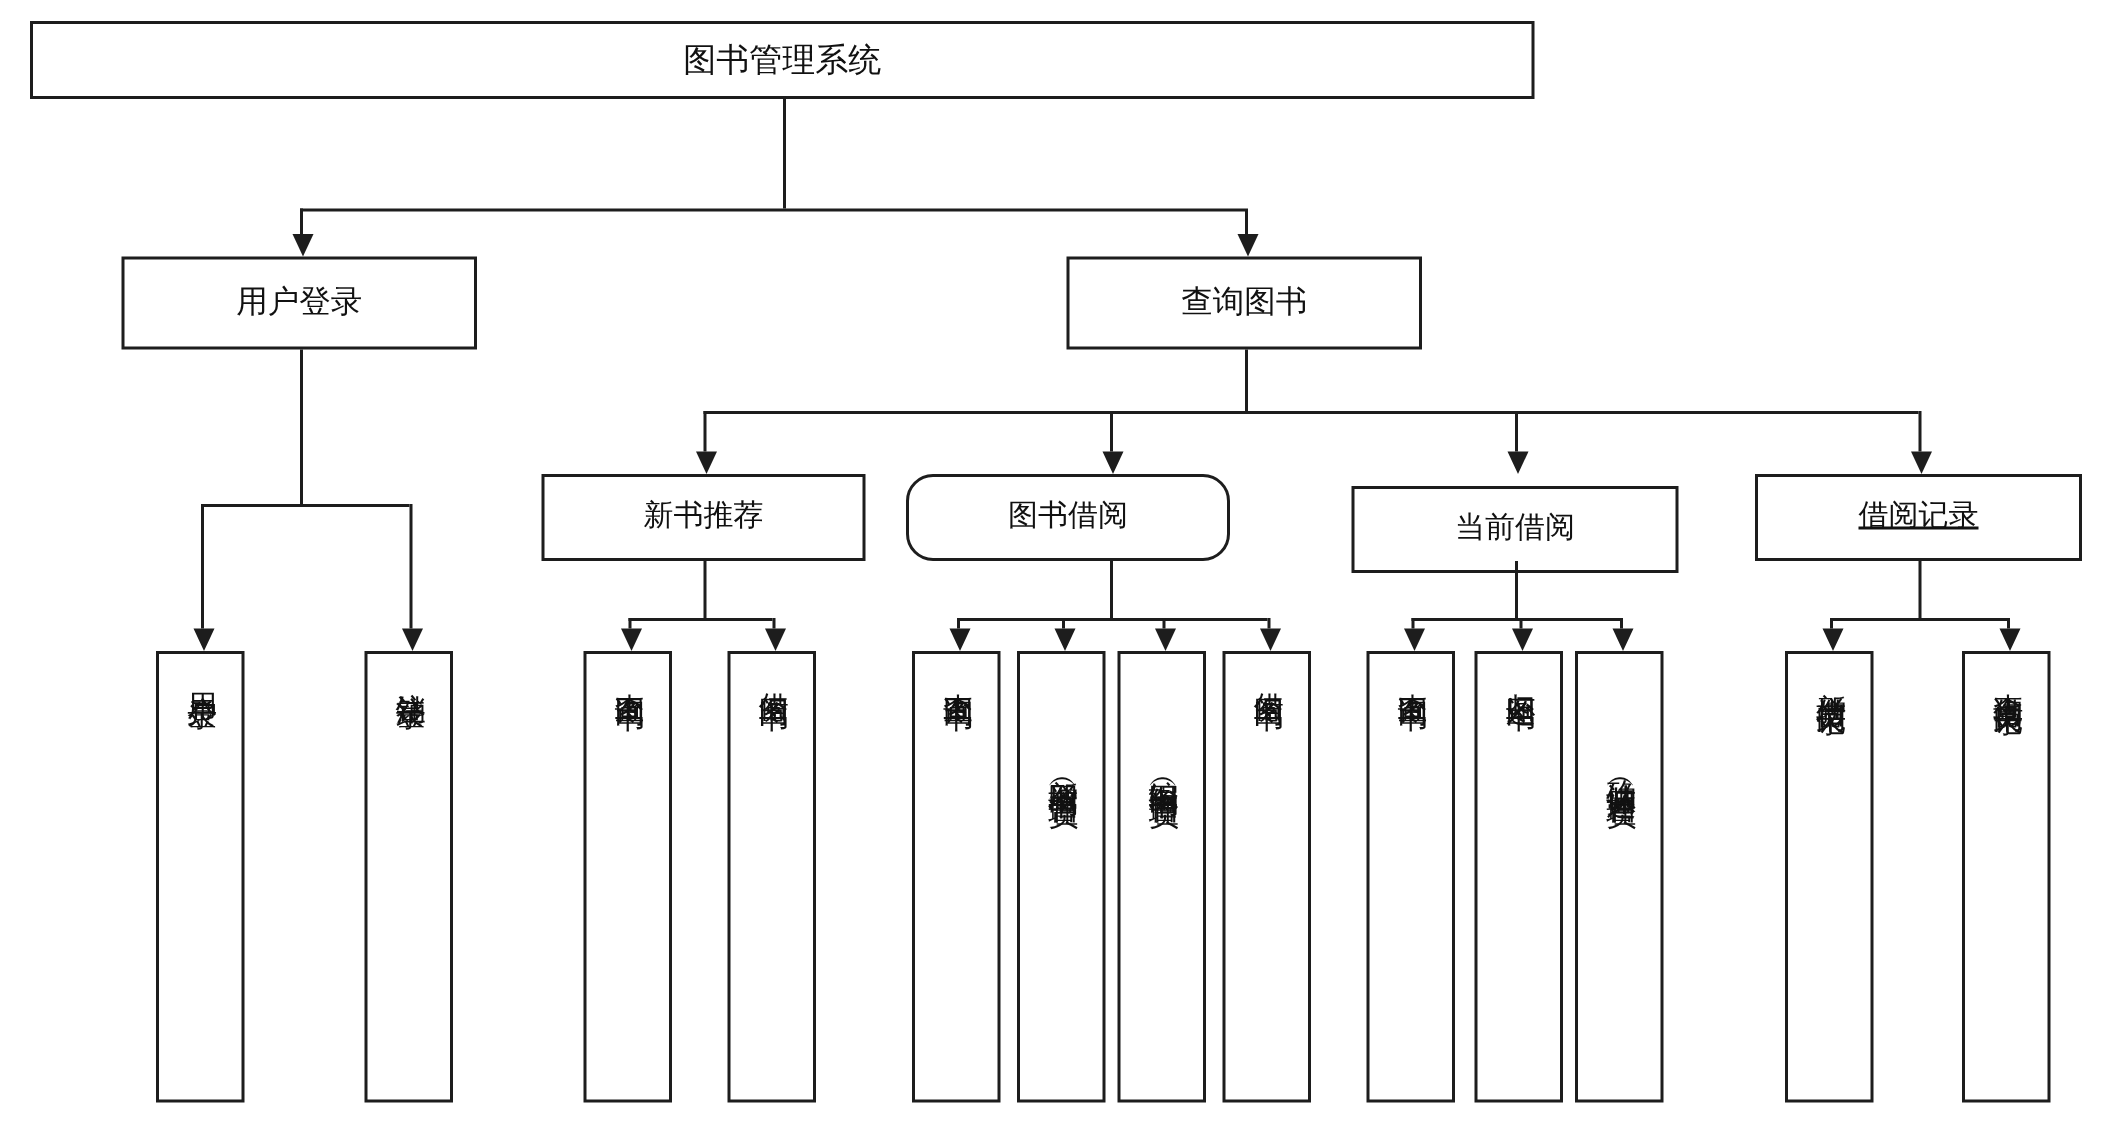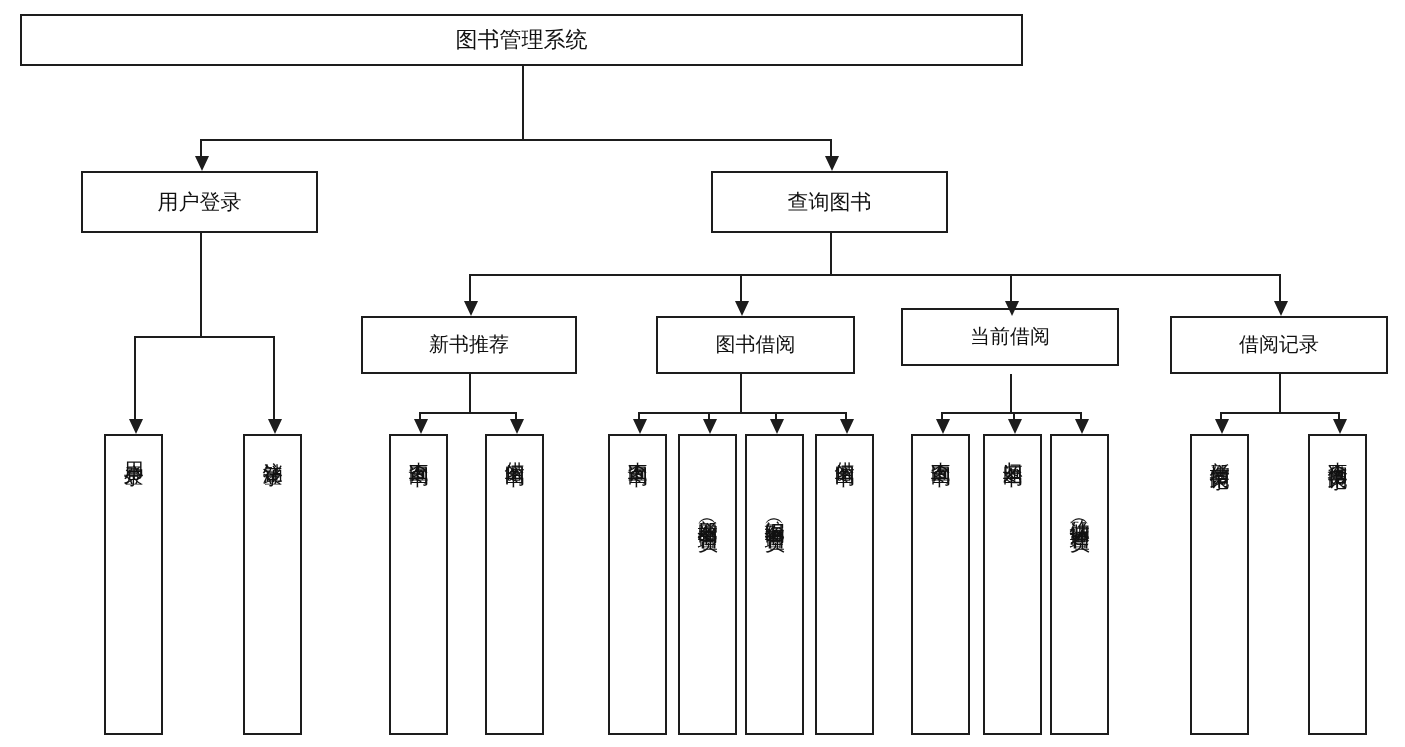--- a/index.html
+++ b/index.html
@@ -87,27 +87,27 @@
   <div class="node lvl2" id="n-l2-0" style="left: 81px; top: 171px; width: 237px; height: 62px;">
     <span>用户登录</span>
   </div>
   <div class="node lvl2" id="n-l2-1" style="left: 711px; top: 171px; width: 237px; height: 62px;">
     <span>查询图书</span>
   </div>
 
   <div class="node lvl3" id="n-l3-0" style="left: 361px; top: 316px; width: 216px; height: 58px;">
     <span>新书推荐</span>
   </div>
-  <div class="node lvl3" id="n-l3-1" style="left: 656px; top: 316px; width: 199px; height: 58px;">
+  <div class="node lvl3" id="n-l3-1" style="left: 604px; top: 316px; width: 216px; height: 58px; border-radius: 18px;">
     <span>图书借阅</span>
   </div>
-  <div class="node lvl3" id="n-l3-2" style="left: 901px; top: 308px; width: 218px; height: 58px;">
+  <div class="node lvl3" id="n-l3-2" style="left: 901px; top: 324px; width: 218px; height: 58px;">
     <span>当前借阅</span>
   </div>
-  <div class="node lvl3" id="n-l3-3" style="left: 1170px; top: 316px; width: 218px; height: 58px;">
+  <div class="node lvl3" id="n-l3-3" style="left: 1170px; top: 316px; width: 218px; height: 58px; text-decoration: underline;">
     <span>借阅记录</span>
   </div>
 
   <div class="node leaf" id="n-leaf-0" style="left: 104px; top: 434px; width: 59px; height: 301px;">
     <span class="vtext">用户登录</span>
   </div>
   <div class="node leaf" id="n-leaf-1" style="left: 243px; top: 434px; width: 59px; height: 301px;">
     <span class="vtext">注销登录</span>
   </div>
   <div class="node leaf" id="n-leaf-2" style="left: 389px; top: 434px; width: 59px; height: 301px;">

